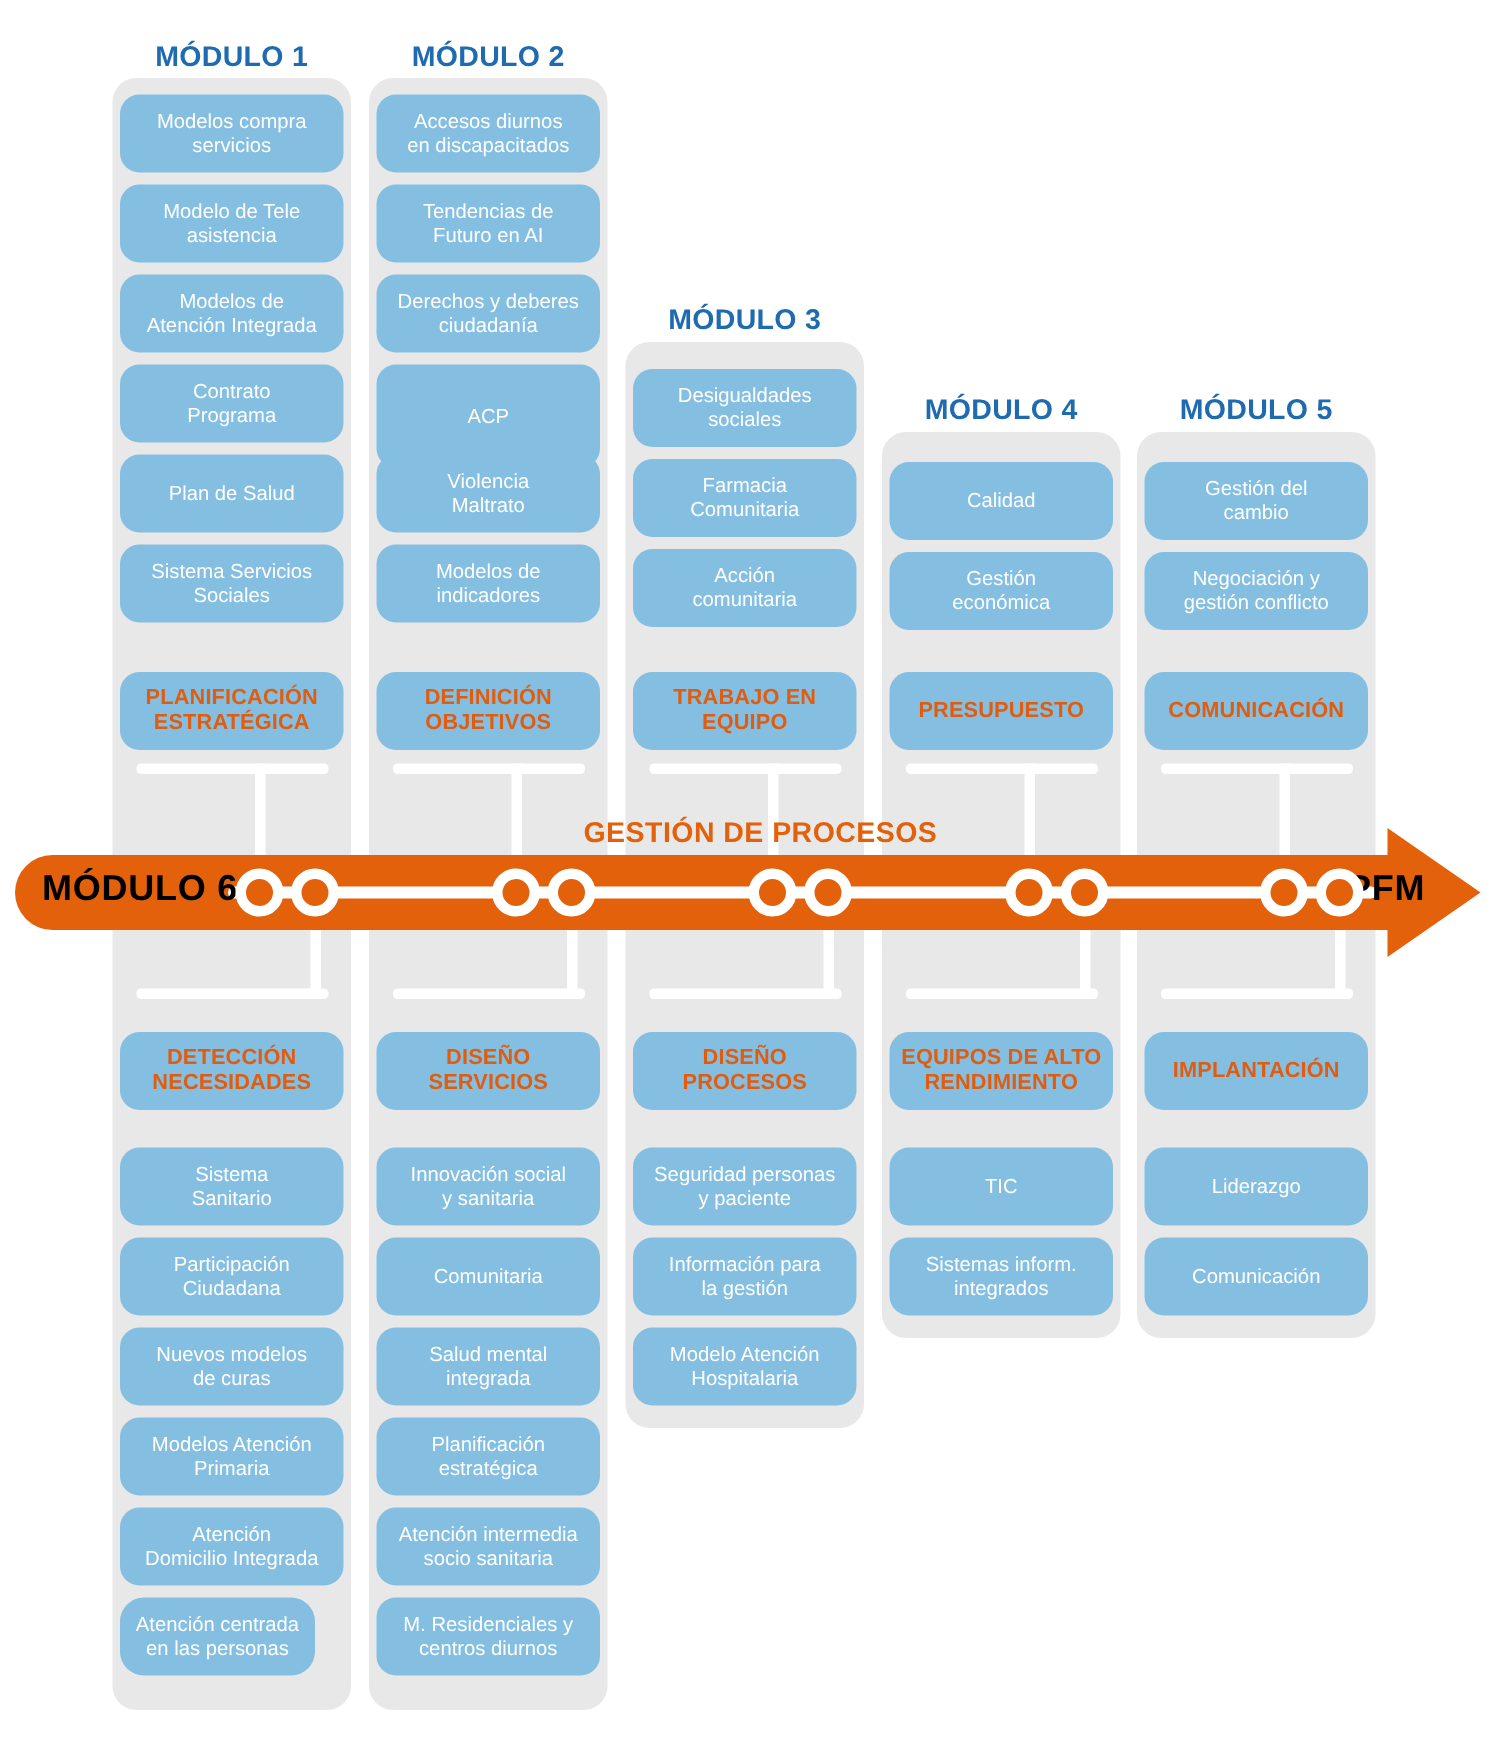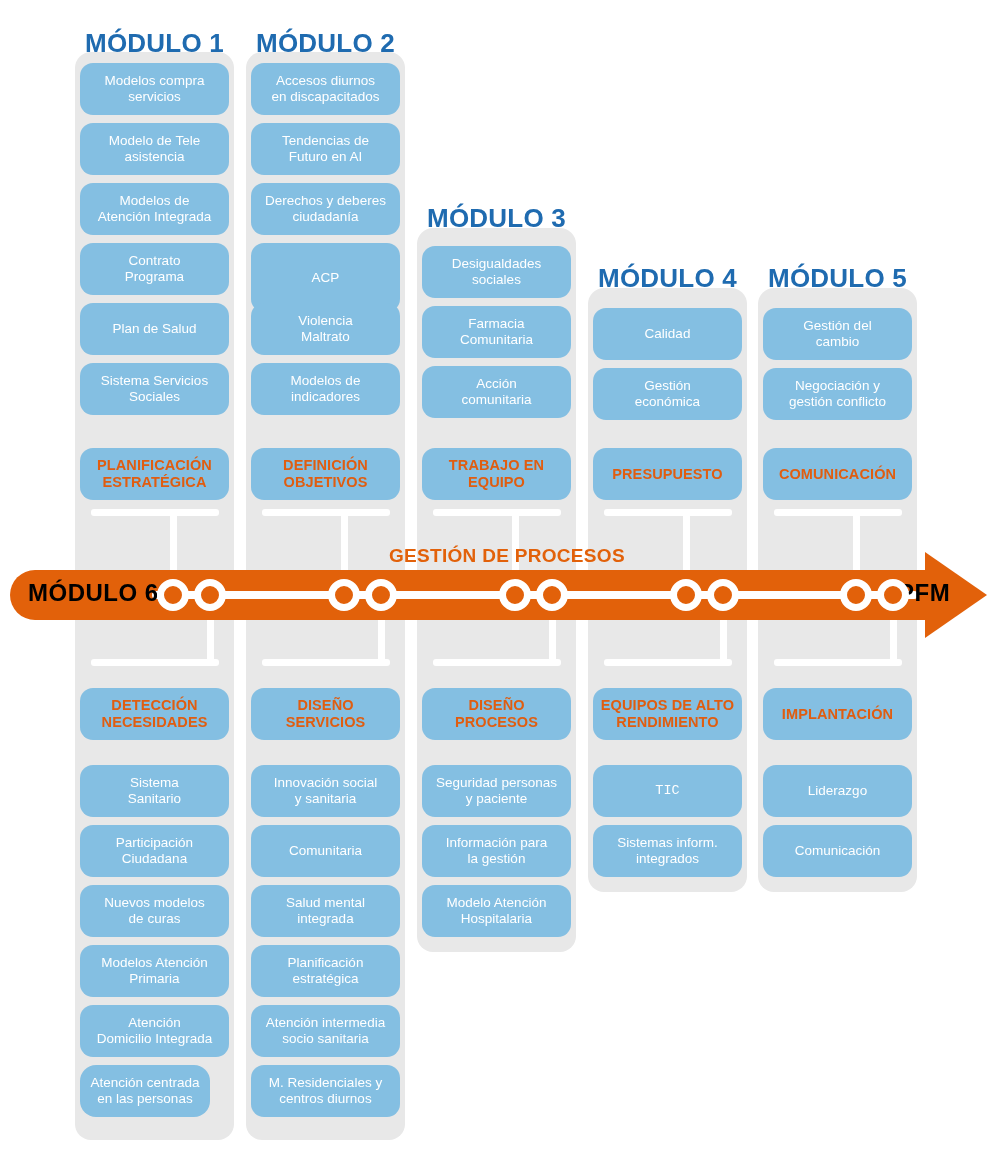--- a/index.html
+++ b/index.html
@@ -19,21 +19,21 @@
     background:#e8e8e8;
     border-radius:16px;
   }
 
   
   .module-title{
     position:absolute;
     text-align:center;
     color:#1f6bb0;
     font-weight:bold;
-    font-size:26px;
+    font-size:19px;
     letter-spacing:.2px;
     white-space:nowrap;
   }
 
   
   .pill{
     position:absolute;
     background:#84bfe2;
     border-radius:13px;
     color:#ffffff;
@@ -190,21 +190,21 @@
     <div class="wline" style="left: 511.5px; top: 509px; width: 7px; height: 86px;"></div>
     <div class="wline" style="left: 548.5px; top: 595px; width: 7px; height: 71px;"></div>
     <div class="panel" style="left: 588px; top: 288px; width: 159px; height: 604px;"></div>
     <div class="module-title" style="left: 588px; top: 263px; width: 159px;">MÓDULO 4</div>
     <div class="pill" style="left: 593px; top: 308px; width: 149px; height: 52px;">Calidad</div>
     <div class="pill" style="left: 593px; top: 368px; width: 149px; height: 52px;">Gestión
 económica</div>
     <div class="pill key" style="left: 593px; top: 448px; width: 149px; height: 52px;">PRESUPUESTO</div>
     <div class="pill key" style="left: 593px; top: 688px; width: 149px; height: 52px;">EQUIPOS DE ALTO
 RENDIMIENTO</div>
-    <div class="pill" style="left: 593px; top: 765px; width: 149px; height: 52px; font-family: Liberation Mono, monospace;">TIC</div>
+    <div class="pill" style="left: 593px; top: 765px; width: 149px; height: 52px;">TIC</div>
     <div class="pill" style="left: 593px; top: 825px; width: 149px; height: 52px;">Sistemas inform.
 integrados</div>
     <div class="wbar" style="left: 603.5px; top: 509px; width: 128px; height: 7px;"></div>
     <div class="wbar" style="left: 603.5px; top: 659px; width: 128px; height: 7px;"></div>
     <div class="wline" style="left: 682.5px; top: 509px; width: 7px; height: 86px;"></div>
     <div class="wline" style="left: 719.5px; top: 595px; width: 7px; height: 71px;"></div>
     <div class="panel" style="left: 758px; top: 288px; width: 159px; height: 604px;"></div>
     <div class="module-title" style="left: 758px; top: 263px; width: 159px;">MÓDULO 5</div>
     <div class="pill" style="left: 763px; top: 308px; width: 149px; height: 52px;">Gestión del
 cambio</div>

